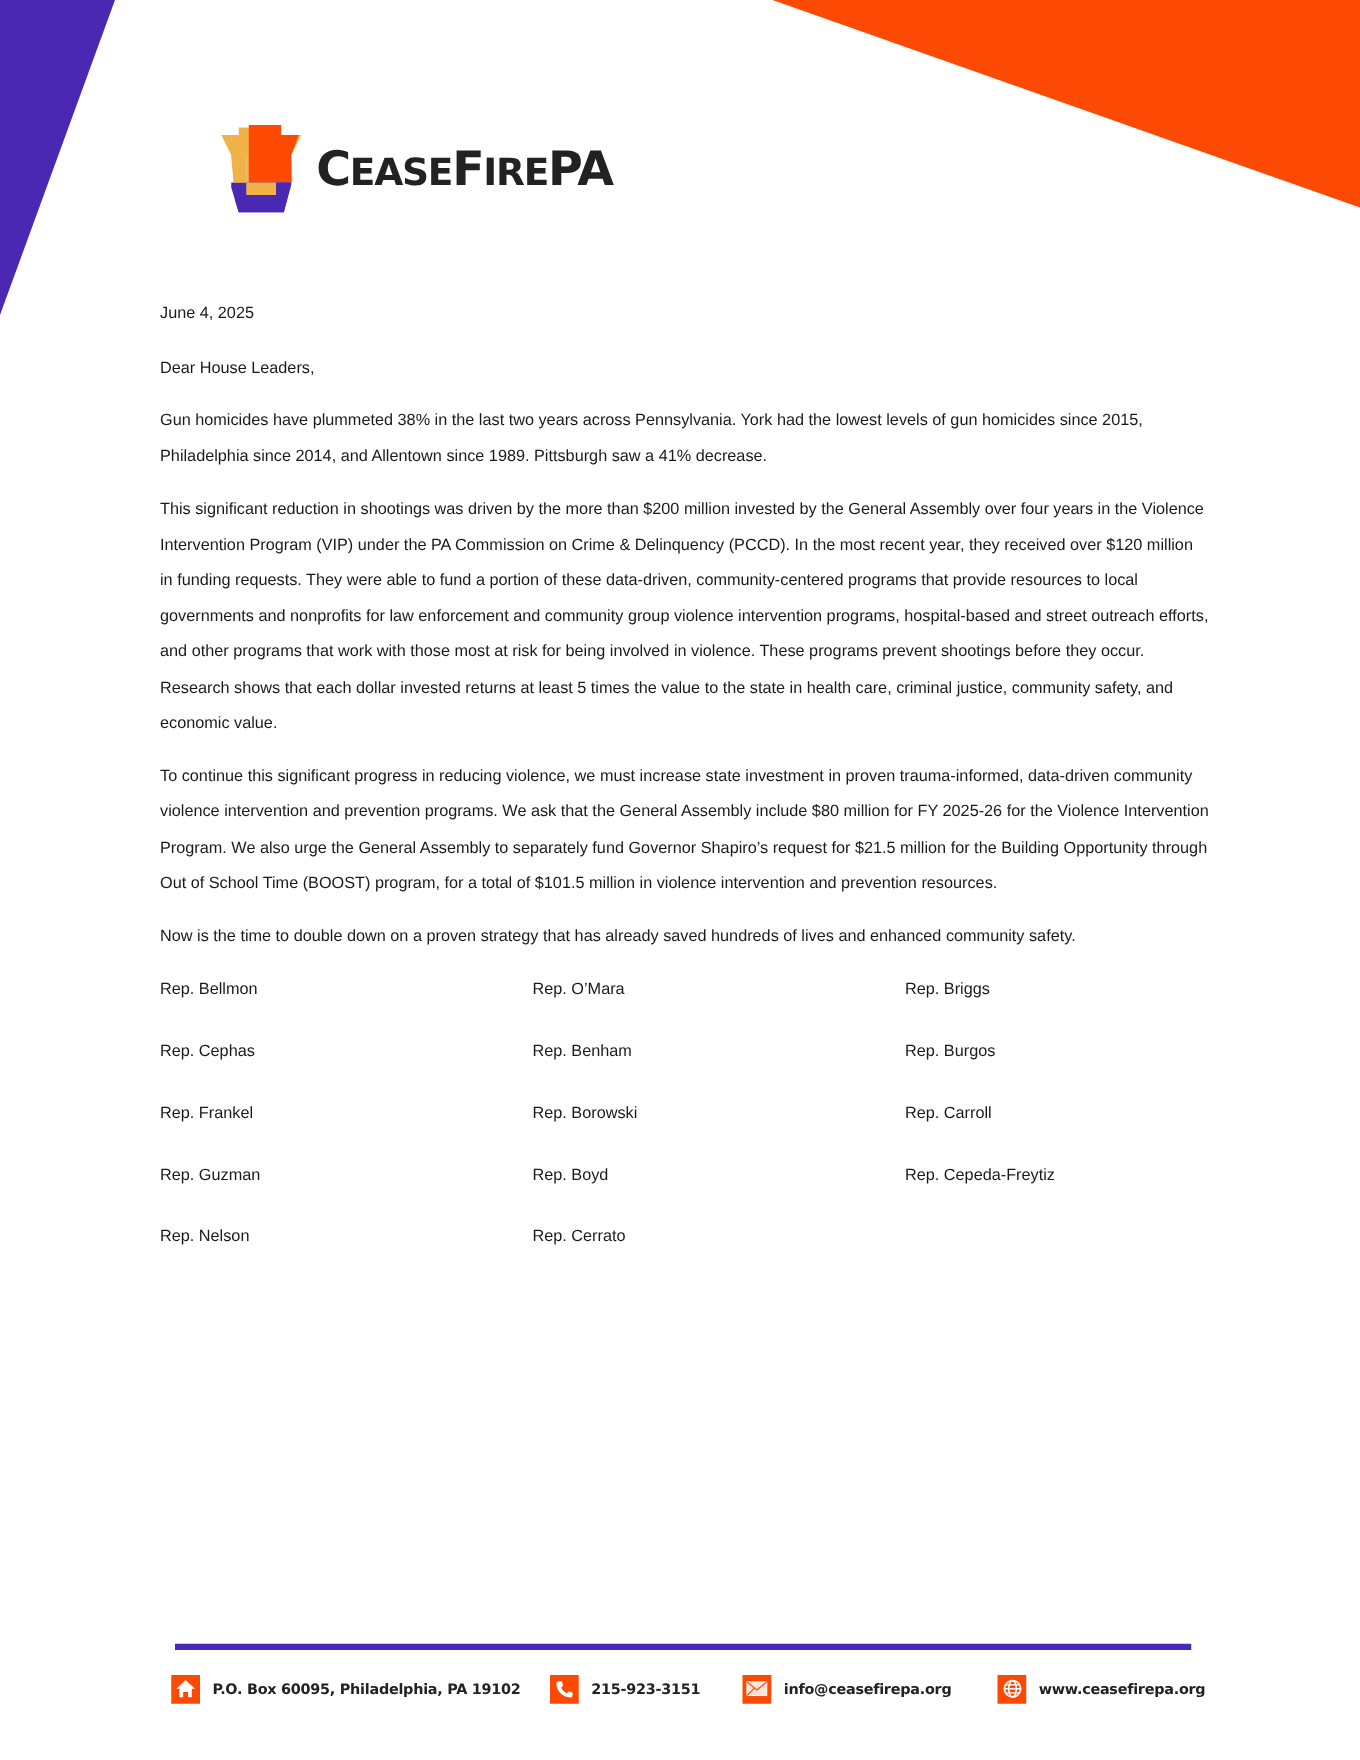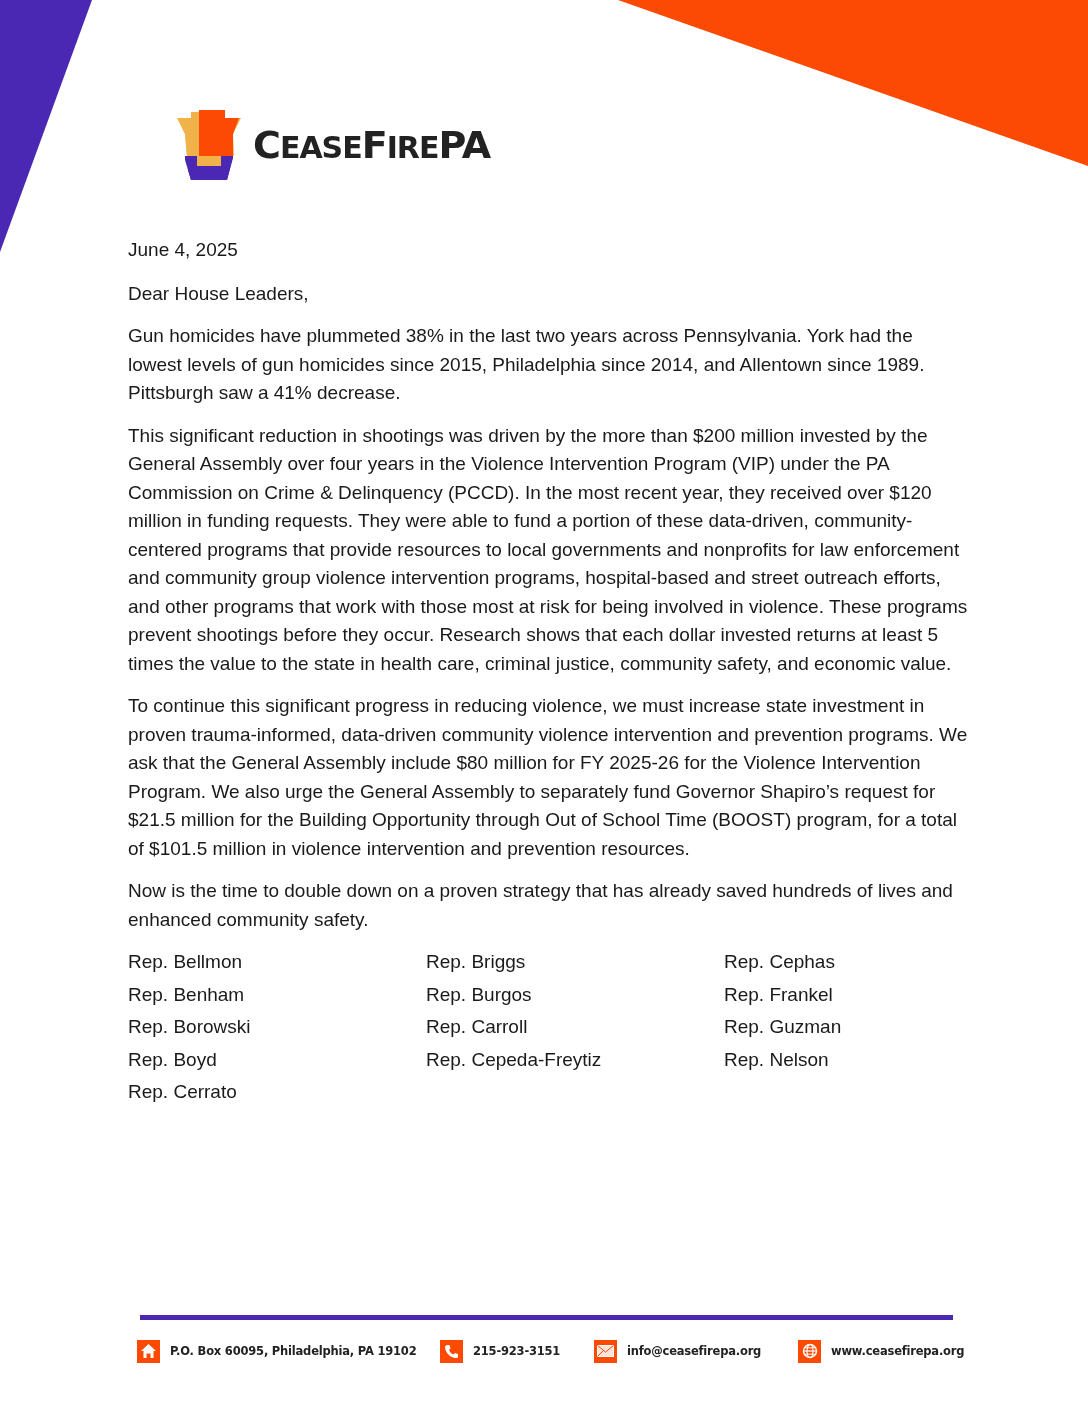--- a/index.html
+++ b/index.html
@@ -1,29 +1,29 @@
 <!DOCTYPE html>
 <html><head>
 <meta charset="utf-8">
 <style>
   html, body { margin: 0; padding: 0; background: #ffffff; }
   body { width: 1088px; height: 1408px; position: relative; overflow: hidden;
          font-family: "Liberation Sans", sans-serif; color: #1a1a1a; }
   .corner-left { position: absolute; left: 0; top: 0; }
   .corner-right { position: absolute; right: 0; top: 0; }
-  .logo { position: absolute; left: 175px; top: 110px; display: flex; align-items: center; }
+  .logo { position: absolute; left: 175px; top: 100px; display: flex; align-items: center; }
   .logo-mark { width: 66px; height: 70px; }
   .wordmark { margin-left: 12px; font-family: "DejaVu Sans", sans-serif; font-weight: 900;
               font-size: 38px; letter-spacing: -1px; color: #222222; line-height: 1; }
   .wordmark .sc { font-size: 30px; }
   .letter { position: absolute; left: 128px; top: 236px; width: 840px;
-            font-size: 19px; line-height: 28.5px; }
+            font-size: 13px; line-height: 28.5px; }
   .letter p { margin: 0 0 14px 0; }
   .date { margin-bottom: 15px !important; }
-  .signatures { display: grid; grid-template-columns: 298px 298px 244px; row-gap: 4px; margin-top: 10px; }
+  .signatures { display: grid; grid-template-columns: 298px 298px 244px; row-gap: 21px; margin-top: 10px; }
   .sig { line-height: 28.5px; }
   .footer-rule { position: absolute; left: 140px; top: 1315px; width: 813px; height: 5px; background: #4a28b4; }
   .footer { position: absolute; top: 1338px; left: 0; width: 1088px; height: 26px; }
   .contact { position: absolute; display: flex; align-items: center; height: 26px; }
   .contact .ic { width: 23px; height: 23px; background: #fc4a05; display: flex; align-items: center; justify-content: center; }
   .contact .txt { margin-left: 10px; font-family: "DejaVu Sans", sans-serif; font-weight: bold; font-size: 11.5px; color: #222; letter-spacing: -0.2px; text-align: center; }
 </style>
 </head>
 <body>
 
@@ -51,20 +51,21 @@
 
 <div class="letter">
   <p class="date">June 4, 2025</p>
   <p>Dear House Leaders,</p>
   <p>Gun homicides have plummeted 38% in the last two years across Pennsylvania. York had the lowest levels of gun homicides since 2015, Philadelphia since 2014, and Allentown since 1989. Pittsburgh saw a 41% decrease.</p>
   <p>This significant reduction in shootings was driven by the more than $200 million invested by the General Assembly over four years in the Violence Intervention Program (VIP) under the PA Commission on Crime &amp; Delinquency (PCCD). In the most recent year, they received over $120 million in funding requests. They were able to fund a portion of these data-driven, community-centered programs that provide resources to local governments and nonprofits for law enforcement and community group violence intervention programs, hospital-based and street outreach efforts, and other programs that work with those most at risk for being involved in violence. These programs prevent shootings before they occur. Research shows that each dollar invested returns at least 5 times the value to the state in health care, criminal justice, community safety, and economic value.</p>
   <p>To continue this significant progress in reducing violence, we must increase state investment in proven trauma-informed, data-driven community violence intervention and prevention programs. We ask that the General Assembly include $80 million for FY 2025-26 for the Violence Intervention Program. We also urge the General Assembly to separately fund Governor Shapiro’s request for $21.5 million for the Building Opportunity through Out of School Time (BOOST) program, for a total of $101.5 million in violence intervention and prevention resources.</p>
   <p>Now is the time to double down on a proven strategy that has already saved hundreds of lives and enhanced community safety.</p>
   <div class="signatures">
     <div class="sig">Rep. Bellmon</div>
+    <div class="sig">Rep. O’Mara</div>
     <div class="sig">Rep. Briggs</div>
     <div class="sig">Rep. Cephas</div>
     <div class="sig">Rep. Benham</div>
     <div class="sig">Rep. Burgos</div>
     <div class="sig">Rep. Frankel</div>
     <div class="sig">Rep. Borowski</div>
     <div class="sig">Rep. Carroll</div>
     <div class="sig">Rep. Guzman</div>
     <div class="sig">Rep. Boyd</div>
     <div class="sig">Rep. Cepeda-Freytiz</div>

